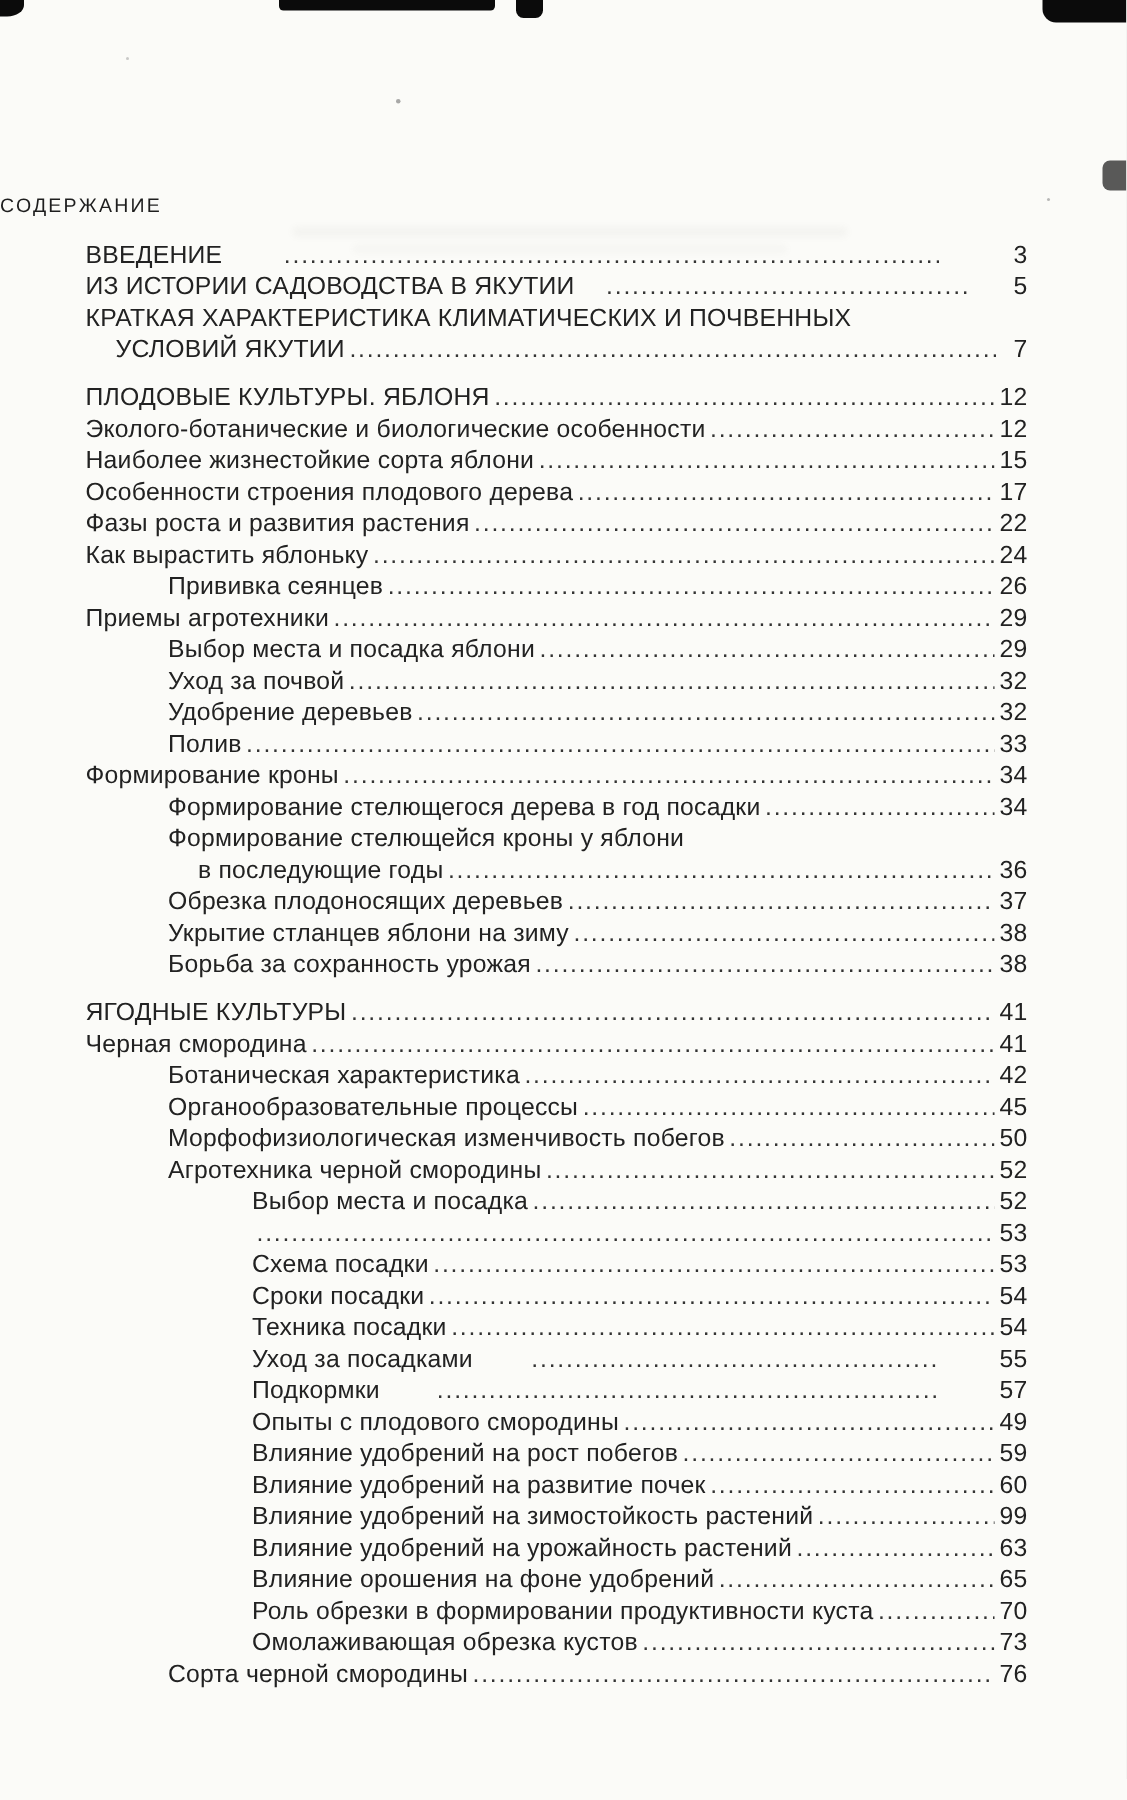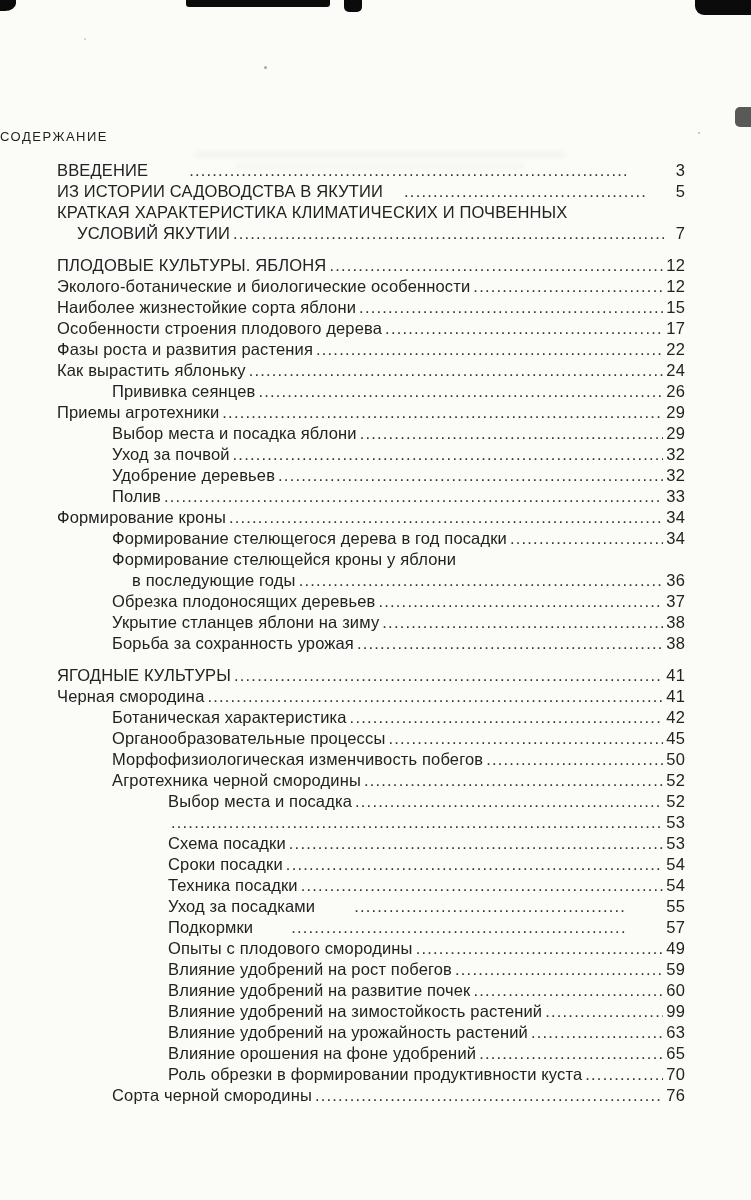--- a/index.html
+++ b/index.html
@@ -302,20 +302,25 @@
       <div class="toc-row" style="padding-left: 111px;">
         <span class="toc-label">Влияние орошения на фоне удобрений</span>
         <span class="toc-dots"></span>
         <span class="toc-pnum">65</span>
       </div>
       <div class="toc-row" style="padding-left: 111px;">
         <span class="toc-label">Роль обрезки в формировании продуктивности куста</span>
         <span class="toc-dots"></span>
         <span class="toc-pnum">70</span>
       </div>
+      <div class="toc-row" style="padding-left: 111px;">
+        <span class="toc-label">Омолаживающая обрезка кустов</span>
+        <span class="toc-dots"></span>
+        <span class="toc-pnum">73</span>
+      </div>
       <div class="toc-row" style="padding-left: 55px;">
         <span class="toc-label">Сорта черной смородины</span>
         <span class="toc-dots"></span>
         <span class="toc-pnum">76</span>
       </div>
     </div>
 
 </div>
 
 </body></html>

